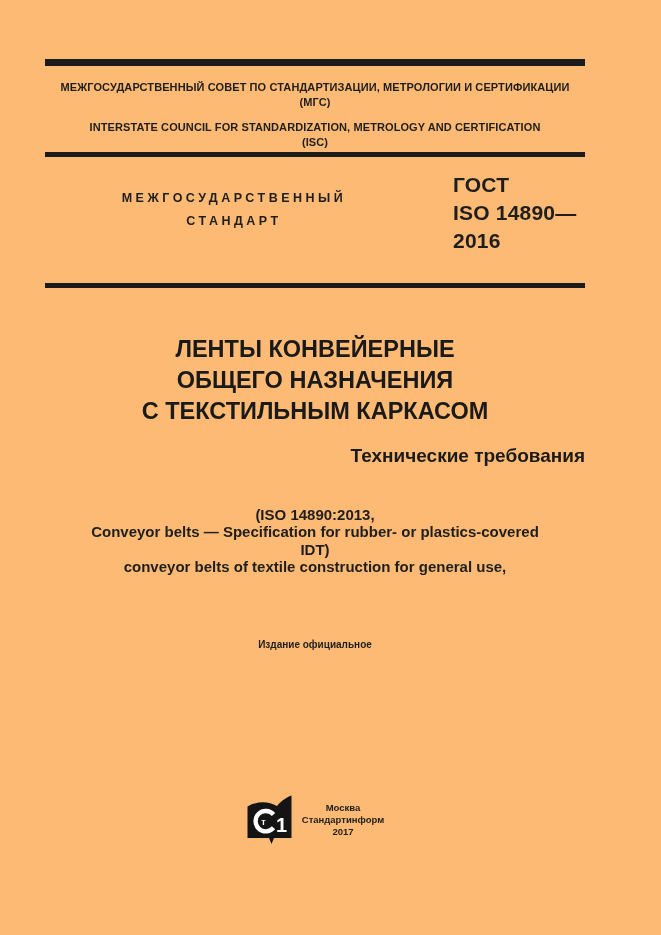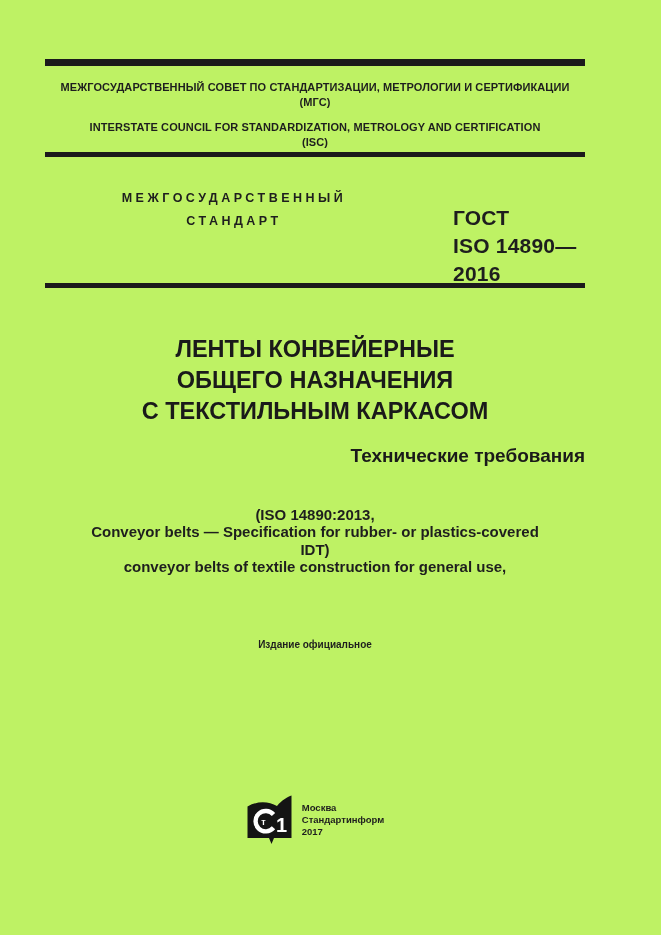--- a/index.html
+++ b/index.html
@@ -4,21 +4,21 @@
 <style>
   html, body {
     margin: 0;
     padding: 0;
     background: #ffffff;
   }
   .page {
     position: relative;
     width: 661px;
     height: 935px;
-    background: #bef264;
+    background: #fdba74;
     font-family: "Liberation Sans", sans-serif;
     color: #1e1e1e;
     overflow: hidden;
   }
   .rule {
     position: absolute;
     left: 45px;
     width: 540px;
     background: #1b1b1b;
   }
@@ -52,21 +52,20 @@
   }
   .designation {
     position: absolute;
     left: 453px;
     top: 171px;
     text-align: left;
     font-weight: bold;
     font-size: 21px;
     line-height: 28px;
     letter-spacing: 0.2px;
-    margin-top: 33px;
   }
 
   .doc-title {
     position: absolute;
     left: 45px;
     top: 334px;
     width: 540px;
     text-align: center;
     font-weight: bold;
     font-size: 23.5px;
@@ -116,21 +115,21 @@
     justify-content: center;
     align-items: center;
     gap: 9px;
   }
   .publisher-logo { display: block; }
   .publisher-logo text {
     font-family: "Liberation Sans", sans-serif;
     font-weight: bold;
   }
   .publisher-text {
-    text-align: left;
+    text-align: center;
     font-weight: bold;
     font-size: 9.5px;
     line-height: 12px;
   }
 </style>
 </head>
 <body>
 
 <div class="page">
 

